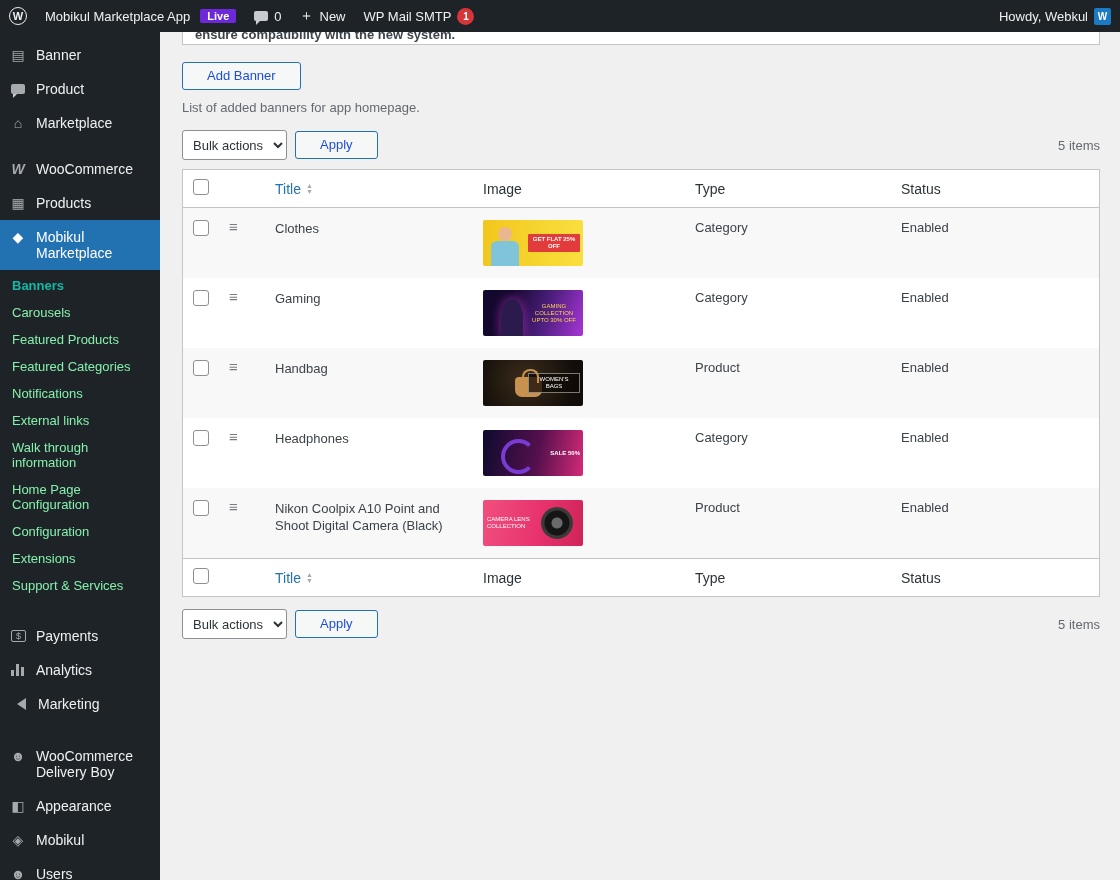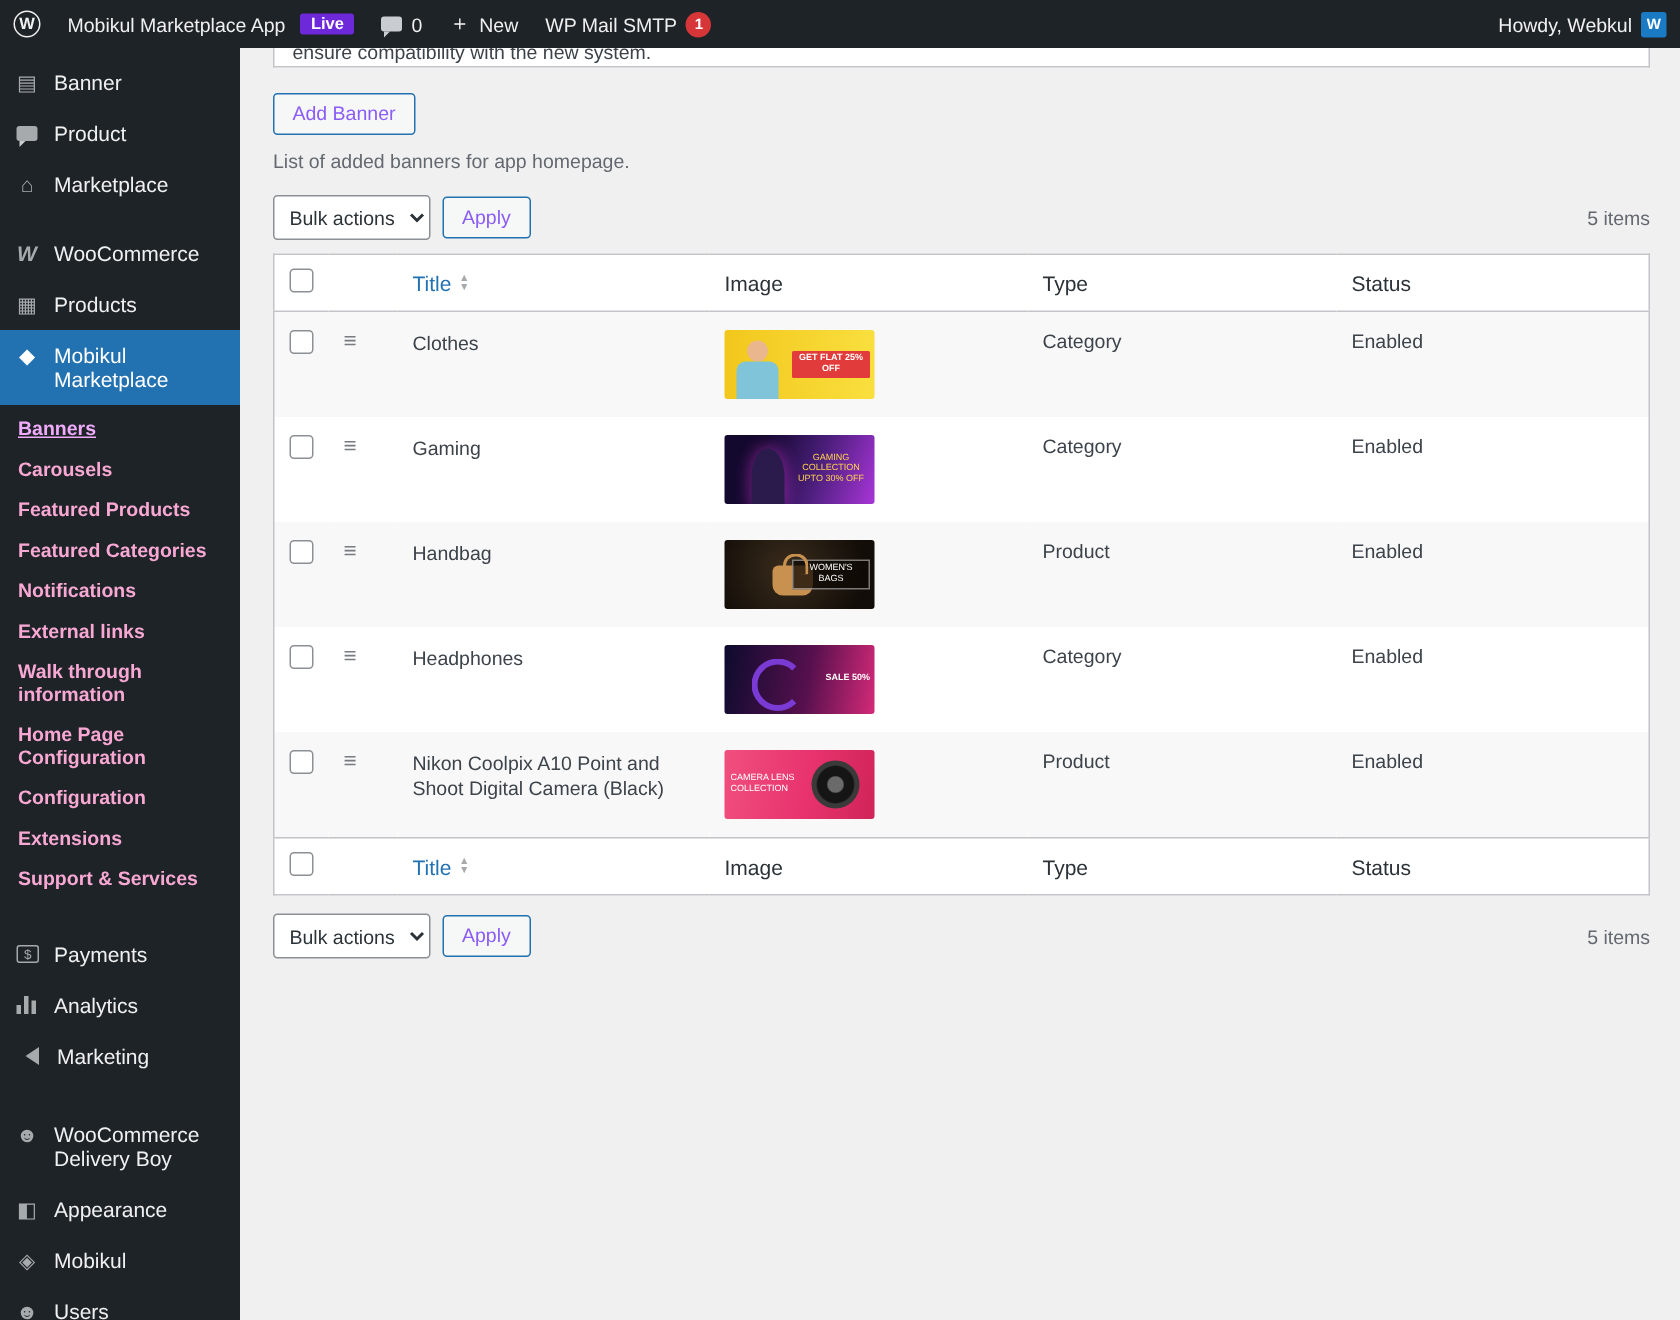--- a/index.html
+++ b/index.html
@@ -34,30 +34,30 @@
   .i-payments { width: 15px; height: 12px; border: 1.5px solid #a7aaad; border-radius: 2px; display: inline-flex; align-items: center; justify-content: center; font-size: 9px; margin: 2px 2px 0 3px; flex: 0 0 15px; }
   .i-payments::before { content: "$"; }
   .i-analytics { width: 14px; height: 12px; margin: 2px 3px 0 3px; flex: 0 0 14px;
     background-image: linear-gradient(#a7aaad,#a7aaad), linear-gradient(#a7aaad,#a7aaad), linear-gradient(#a7aaad,#a7aaad);
     background-size: 3px 6px, 3px 12px, 3px 9px; background-position: left bottom, 5px bottom, 10px bottom; background-repeat: no-repeat; }
   .i-marketing { width: 0; height: 0; border: 6px solid transparent; border-right: 9px solid #a7aaad; flex: 0 0 9px; margin: 2px 4px 0 3px; }
   .menu-item.active { background: #2271b1; color: #fff; }
   .menu-item.active .icon { color: #fff; }
   .menu-item.active::after { content: ""; position: absolute; right: -16px; top: 50%; transform: translateY(-50%); border: 8px solid transparent; border-left-color: #2271b1; }
   .submenu { padding: 2px 0 8px 0; }
-  .submenu-item { padding: 6px 12px; font-size: 13px; line-height: 15px; color: #f9a8d4; cursor: pointer; font-weight: bold; }
-  .submenu-item.current { color: #f0abfc; font-weight: bold; text-decoration: underline; }
+  .submenu-item { padding: 6px 12px; font-size: 13px; line-height: 15px; color: #86efac; cursor: pointer; }
+  .submenu-item.current { color: #14b8a6; font-weight: bold; }
   .sep { height: 12px; }
   .sep.big { height: 18px; }
 
   
   .content { margin-left: 160px; padding: 32px 20px 0 22px; }
   .clip-box { height: 13px; background: #fff; border: 1px solid #c3c4c7; border-top: none; overflow: hidden; }
-  .clip-box span { display: block; margin-top: -5px; padding-left: 12px; color: #3c434a; font-size: 13px; }
-  .btn { background: #f6f7f7; border: 1px solid #2271b1; color: #8b5cf6; border-radius: 3px; padding: 5px 12px; font-size: 13px; font-family: inherit; cursor: pointer; line-height: 16px; }
+  .clip-box span { display: block; margin-top: -5px; padding-left: 12px; color: #3c434a; font-size: 13px; font-weight: bold; }
+  .btn { background: #f6f7f7; border: 1px solid #2271b1; color: #1d4ed8; border-radius: 3px; padding: 5px 24px; font-size: 13px; font-family: inherit; cursor: pointer; line-height: 16px; }
   .add-banner { margin-top: 17px; }
   .desc { color: #646970; margin: 10px 0 0 0; font-size: 13px; }
   .tablenav { display: flex; align-items: center; gap: 8px; margin-top: 15px; }
   .tablenav.bottom { margin-top: 12px; }
   .tablenav select { height: 30px; border: 1px solid #8c8f94; border-radius: 3px; background: #fff; color: #2c3338; font-size: 13px; font-family: inherit; padding: 0 6px; cursor: pointer; }
   .count { margin-left: auto; color: #646970; font-size: 13px; }
 
   
   table.list { width: 100%; border-collapse: collapse; background: #fff; border: 1px solid #c3c4c7; margin-top: 9px; }
   table.list thead td, table.list thead th { border-bottom: 1px solid #c3c4c7; }

